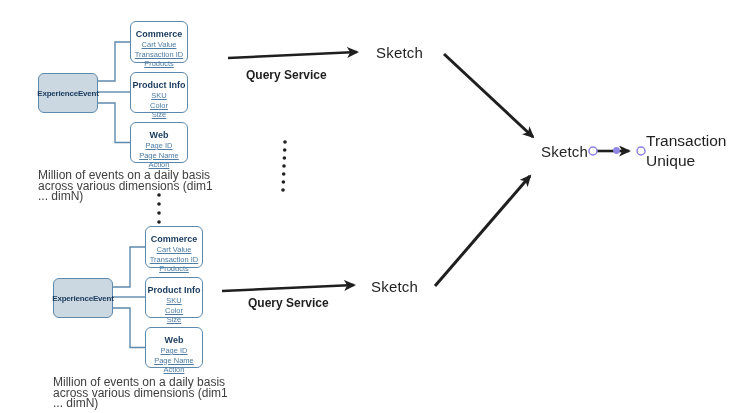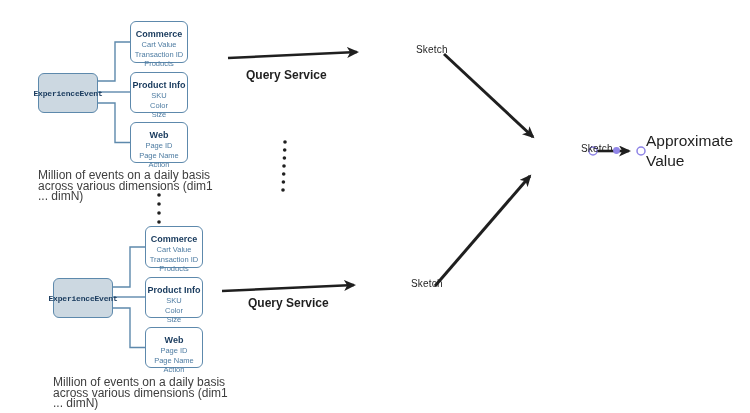--- a/index.html
+++ b/index.html
@@ -6,35 +6,35 @@
   #canvas{
     position:relative;width:750px;height:413px;background:#ffffff;
     font-family:"Liberation Sans",sans-serif;overflow:hidden;
   }
   #wires{position:absolute;left:0;top:0;z-index:1;}
   .cluster{position:absolute;z-index:2;}
   .entity{
     position:absolute;left:0;top:52px;width:60px;height:40px;box-sizing:border-box;
     background:#ccd8e1;border:1.5px solid #5d89ac;border-radius:6px;
     display:flex;align-items:center;justify-content:center;
-    font-size:8px;font-weight:bold;color:#17395c;letter-spacing:-0.2px;text-align:center;font-family:Liberation Mono, monospace;
+    font-size:8px;font-weight:bold;color:#17395c;letter-spacing:-0.2px;text-align:center;
   }
   .attrbox{
     position:absolute;left:92px;width:58px;box-sizing:border-box;
     background:#ffffff;border:1.5px solid #5d89ac;border-radius:6px;
     text-align:center;padding-top:6px;
   }
   .attrbox .t{font-size:9px;font-weight:bold;color:#17395c;line-height:12px;}
-  .attrbox .i{font-size:7.5px;line-height:9.5px;color:#4e7ca2;}
+  .attrbox .i{font-size:7.5px;line-height:9.5px;color:#4e7ca2;text-decoration:underline;}
   .caption{
     position:absolute;left:0;top:149px;width:188px;
     font-size:12px;line-height:10.5px;color:#3e3e3e;
   }
   .lbl{position:absolute;z-index:3;color:#1f1f1f;}
-  .lbl.sketch{font-size:10px;letter-spacing:0.2px;margin-left:40px;}
+  .lbl.sketch{font-size:15px;letter-spacing:0.2px;}
   .lbl.qs{font-size:12px;font-weight:bold;}
   .lbl.approx{font-size:15.5px;line-height:20px;width:88px;}
 </style>
 </head>
 <body>
 
 <div id="canvas">
 
   <svg id="wires" width="750" height="413" viewBox="0 0 750 413">
     <defs>
@@ -143,15 +143,15 @@
     <div class="caption" style="top:151px;">Million of events on a daily basis across various dimensions (dim1 ... dimN)</div>
   </div>
 
   <div class="lbl qs" style="left:246px;top:68px;">Query Service</div>
   <div class="lbl qs" style="left:248px;top:296px;">Query Service</div>
 
   <div class="lbl sketch" style="left:376px;top:44px;">Sketch</div>
   <div class="lbl sketch" style="left:371px;top:278px;">Sketch</div>
   <div class="lbl sketch" style="left:541px;top:143px;">Sketch</div>
 
-  <div class="lbl approx" style="left:646px;top:131px;">Approximate Value</div>
+  <div class="lbl approx" style="left:646px;top:131px;">Transaction Unique</div>
 
 </div>
 
 </body></html>

